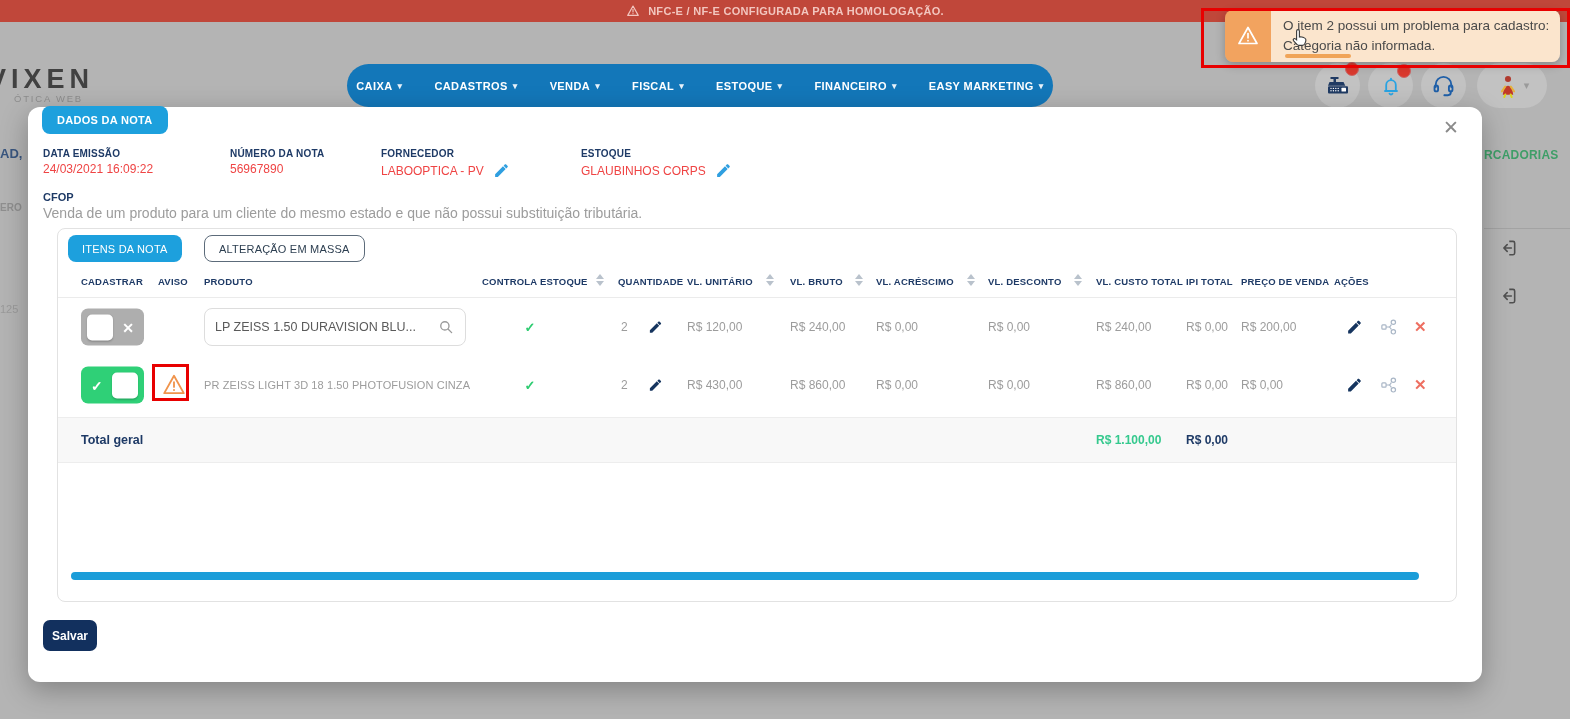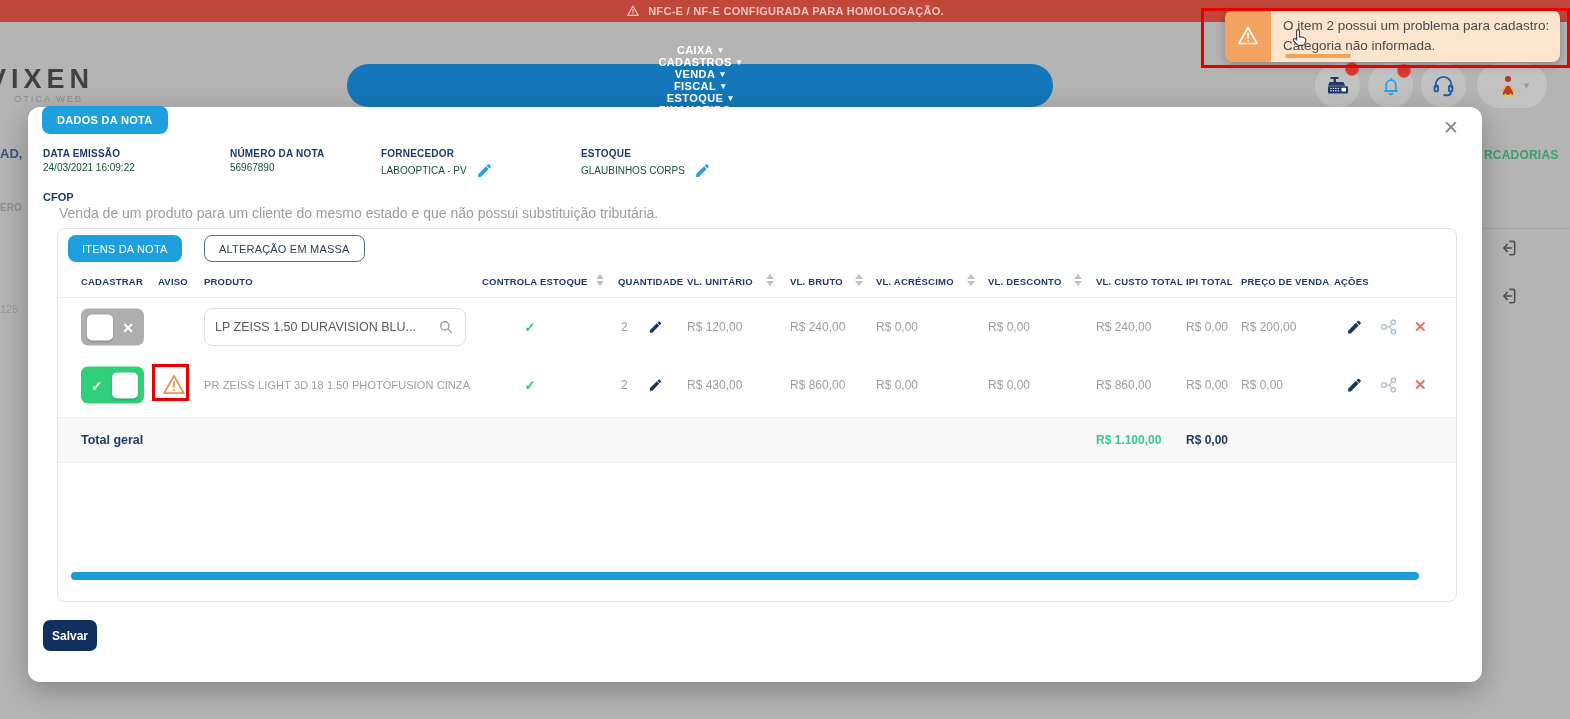--- a/index.html
+++ b/index.html
@@ -10,21 +10,21 @@
   .alert-bar { position:absolute; left:0; top:0; width:100%; height:22px; background:#c0473a;
     display:flex; align-items:center; justify-content:center; gap:8px; }
   .alert-bar .txt { color:#f2c6bf; font-size:11px; font-weight:bold; letter-spacing:.3px; }
 
   
   .logo { position:absolute; left:-12px; top:64px; }
   .logo .t { font-size:27px; font-weight:bold; color:#414141; letter-spacing:5px; }
   .logo .s { font-size:9.5px; color:#8d8d8d; letter-spacing:1.8px; margin-left:26px; margin-top:-2px; }
 
   .nav { position:absolute; left:347px; top:64px; width:706px; height:43px; background:#1377b9;
-    border-radius:22px; display:flex; align-items:center; justify-content:center;flex-direction:column; }
+    border-radius:22px; display:flex; align-items:center; justify-content:center; }
   .nav-item { display:flex; align-items:center; gap:5px; padding:0 16px; color:#fff;
     font-size:11px; font-weight:bold; letter-spacing:.4px; cursor:pointer; white-space:nowrap; }
   .nav-item .caret { font-size:9px; color:#e8f2fa; }
 
   .hicon { position:absolute; top:63px; width:45px; height:45px; border-radius:50%;
     background:#c2c2c2; display:flex; align-items:center; justify-content:center; }
   .avatar-btn { width:70px; border-radius:23px; gap:3px; }
   .badge { position:absolute; width:14px; height:14px; border-radius:50%; background:#da392e; border:1px solid #c66; }
 
   
@@ -38,25 +38,25 @@
   
   .modal { position:absolute; left:28px; top:107px; width:1454px; height:575px; background:#fff;
     border-radius:12px; box-shadow:0 8px 28px rgba(0,0,0,.28); }
   .modal-tab { position:absolute; left:14px; top:-1px; background:#1da0dd; color:#fff; font-size:11px;
     font-weight:bold; letter-spacing:.3px; padding:8px 15px; border-radius:8px; }
   .close-x { position:absolute; right:18px; top:7px; font-size:19px; color:#8a8a8a; cursor:pointer;
     width:26px; height:26px; display:flex; align-items:center; justify-content:center; }
 
   .field { position:absolute; top:41px; }
   .field .lb { font-size:10px; font-weight:bold; color:#1e3a66; letter-spacing:.2px; }
-  .field .vl { font-size:10px; color:#14532d; margin-top:3px; display:flex; align-items:center; gap:9px; }
+  .field .vl { font-size:12px; color:#ef4444; margin-top:3px; display:flex; align-items:center; gap:9px; }
   .f0{left:15px;} .f1{left:202px;} .f2{left:353px;} .f3{left:553px;}
 
   .cfop-lb { position:absolute; left:15px; top:84px; font-size:11px; font-weight:bold; color:#1e3a66; }
-  .cfop-vl { position:absolute; left:15px; top:98px; font-size:14px; color:#9c9c9c;margin-left:16px; }
+  .cfop-vl { position:absolute; left:15px; top:98px; font-size:14px; color:#9c9c9c; }
 
   .inner-card { position:absolute; left:29px; top:121px; width:1400px; height:374px;
     border:1px solid #e2e2e2; border-radius:8px; background:#fff; }
 
   .tab-btn { position:absolute; top:6px; height:27px; display:flex; align-items:center;
     font-size:11px; font-weight:normal; letter-spacing:.2px; padding:0 14px; border-radius:8px; cursor:pointer; }
   .tab-active { left:10px; background:#1da0dd; color:#fff; }
   .tab-inactive { left:146px; background:#fff; color:#2c3e50; border:1.5px solid #5c6b7a; }
 
   .th { position:absolute; top:47px; font-size:9.5px; font-weight:bold; color:#1e3a66; letter-spacing:.2px; white-space:nowrap; }

